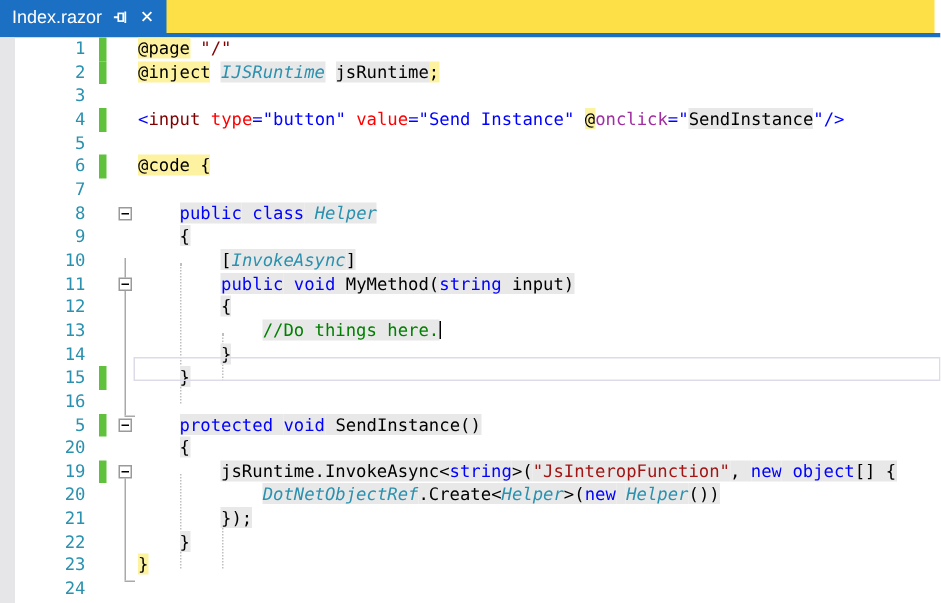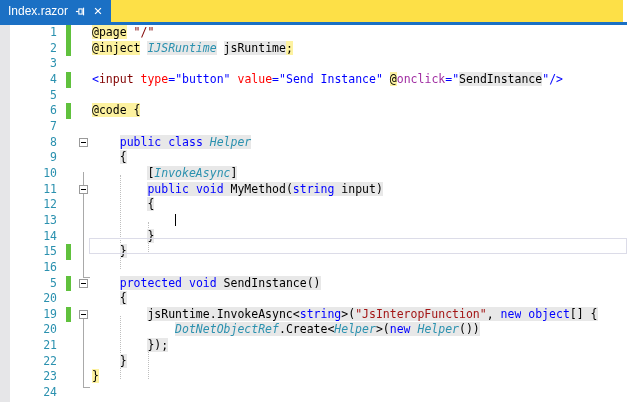--- a/index.html
+++ b/index.html
@@ -141,21 +141,21 @@
             <i></i>
           </div>
           <span class="code"><span class="s-w">        </span><span class="s-kg">public</span><span class="s-pg"> </span><span class="s-kg">void</span><span class="s-pg"> </span><span class="s-pg">MyMethod(</span><span class="s-kg">string</span><span class="s-pg"> input)</span></span>
         </div>
         <div class="row">
           <span class="num">12</span>
           <span class="code"><span class="s-w">        </span><span class="s-pg">{</span></span>
         </div>
         <div class="row">
           <span class="num">13</span>
-          <span class="code"><span class="s-w">            </span><span class="caret"></span></span>
+          <span class="code"><span class="s-w">            </span><span class="s-cg">//Do things here.</span><span class="caret"></span></span>
         </div>
         <div class="row">
           <span class="num">14</span>
           <span class="code"><span class="s-w">        </span><span class="s-pg">}</span></span>
         </div>
         <div class="row">
           <span class="num">15</span>
           <div class="chg"></div>
           <span class="code"><span class="s-w">    </span><span class="s-pg">}</span></span>
         </div>

